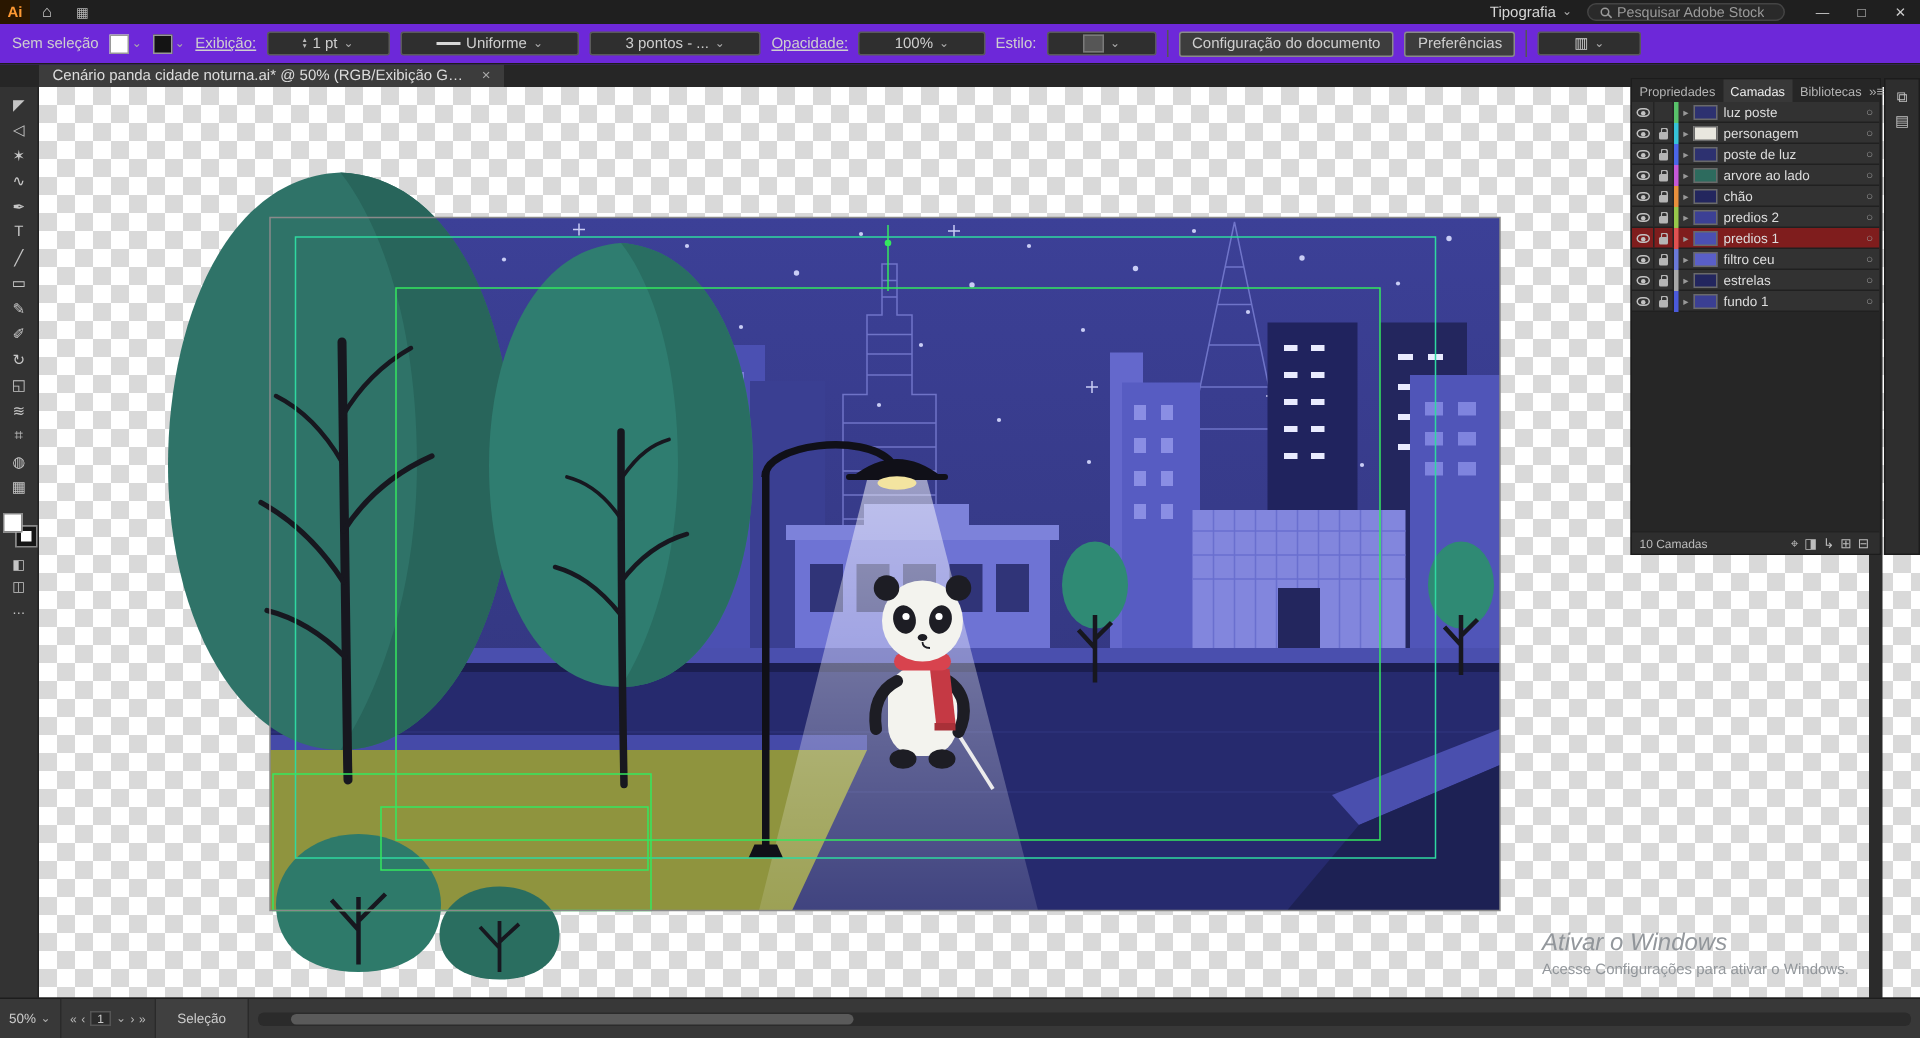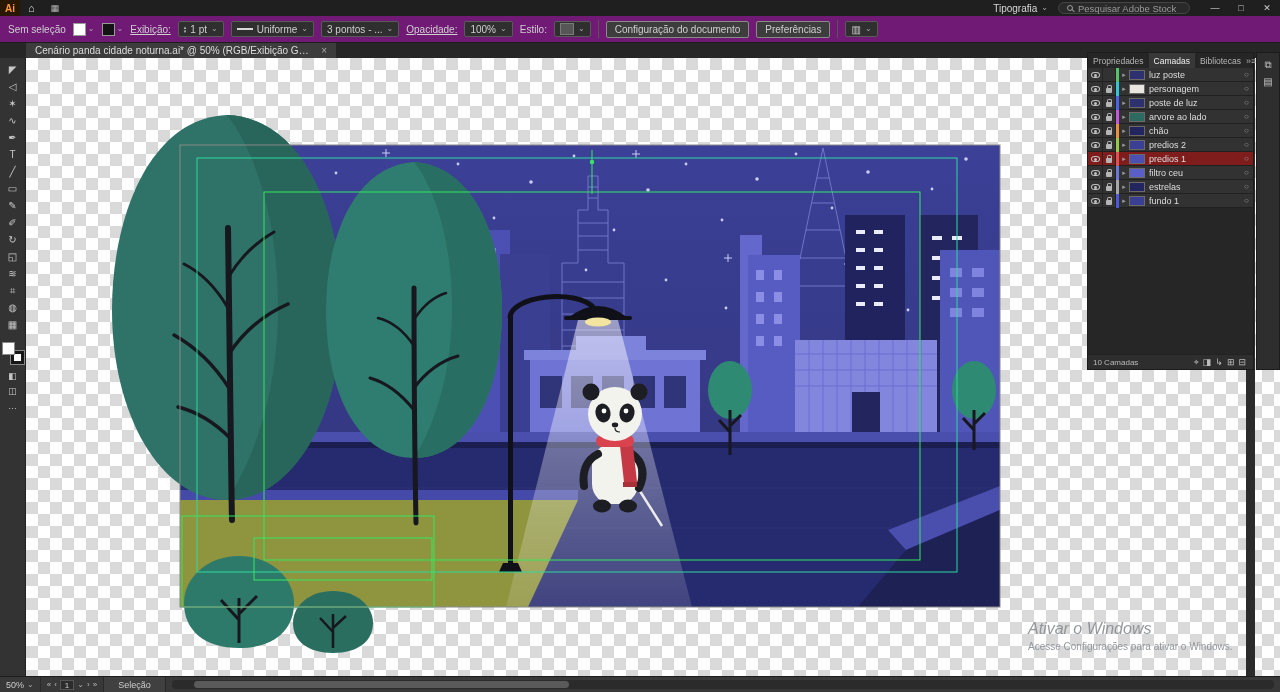--- a/index.html
+++ b/index.html
@@ -23,26 +23,26 @@
   .workspace { display:flex; gap:4px; align-items:center; padding:0 10px; font-size:10px; }
   .searchbox { display:flex; align-items:center; gap:5px; background:#2a2a2a; border:1px solid #444;
     border-radius:8px; height:12px; padding:0 8px; width:132px; color:#9a9a9a; font-size:9.5px; margin-right:12px; }
   .mag { display:inline-block; width:6px; height:6px; border:1px solid #9a9a9a; border-radius:50%; position:relative; flex:none; }
   .mag::after { content:''; position:absolute; width:4px; height:1px; background:#9a9a9a;
     transform:rotate(45deg); right:-3px; bottom:-1px; }
   .searchbox .ph { white-space:nowrap; overflow:hidden; }
   .winbtn { width:26px; height:16px; display:flex; align-items:center; justify-content:center; font-size:9px; color:#ccc; }
 
   
-  .controlbar { position:absolute; top:16px; left:0; right:0; height:27px; background:#701a75;
+  .controlbar { position:absolute; top:16px; left:0; right:0; height:27px; background:#6d28d9;
     border-bottom:1px solid #1d1d1d; display:flex; align-items:center; gap:7px; padding:0 8px;
     font-size:10px; color:#cfcfcf; z-index:30;text-align:right; }
   .cb-link { text-decoration:underline; }
   .cbox { display:inline-flex; align-items:center; gap:4px; border:1px solid #5a5a5a; background:#2f2f2f;
-    height:16px; padding:0 5px; border-radius:2px; white-space:nowrap; }
+    height:16px; padding:0 23px; border-radius:2px; white-space:nowrap; }
   .swgroup { display:inline-flex; align-items:center; gap:2px; }
   .swatch { width:13px; height:13px; background:#fff; border:1px solid #999; display:inline-block; }
   .swatch.dark { background:#141414; }
   .stepcol { display:inline-flex; flex-direction:column; line-height:4px; font-size:5px; color:#bbb; }
   .pline { width:16px; height:2px; background:#d8d8d8; display:inline-block; }
   .cb-sep { width:1px; height:18px; background:#555; flex:none; }
   .cb-btn { border:1px solid #8a8a8a; border-radius:2px; height:17px; display:inline-flex; align-items:center;
     padding:0 8px; background:#3d3d3d; white-space:nowrap; }
   .stylebox { width:14px; height:12px; background:#565656; border:1px solid #7a7a7a; display:inline-block; }
 
@@ -106,21 +106,21 @@
   .ficon { font-size:9px; color:#bdbdbd; padding:0 2px; }
 
   .dock { position:absolute; left:1256px; top:52px; width:24px; height:318px; background:#2e2e2e;
     border:1px solid #1c1c1c; z-index:40; display:flex; flex-direction:column; align-items:center; padding-top:4px; gap:7px; }
   .dock-icon { width:18px; height:16px; display:flex; align-items:center; justify-content:center; color:#c0c0c0; font-size:10px; }
 
   .vscroll { position:absolute; left:1246px; top:0; width:9px; bottom:0; background:#2b2b2b; z-index:20; }
   .vthumb { position:absolute; left:1px; right:1px; top:60px; height:150px; background:#565656; border-radius:4px; }
 
   
-  .statusbar { position:absolute; left:0; right:0; bottom:0; height:16px; background:#383838; border-top:1px solid #1d1d1d;
+  .statusbar { position:absolute; left:0; right:0; bottom:0; height:27px; background:#383838; border-top:1px solid #1d1d1d;
     display:flex; align-items:center; font-size:9px; color:#ccc; z-index:30; }
   .zoom-box { display:flex; align-items:center; gap:3px; padding:0 6px; border-right:1px solid #2a2a2a; height:100%; }
   .nav-box { display:flex; align-items:center; gap:3px; padding:0 6px; height:100%; }
   .navg { color:#bbb; font-size:8px; }
   .nav-num { background:#2c2c2c; border:1px solid #555; padding:0 4px; height:10px; line-height:9px; font-size:8px; }
   .tool-box { background:#404040; height:100%; display:flex; align-items:center; padding:0 14px;
     border-left:1px solid #2a2a2a; border-right:1px solid #2a2a2a; }
   .hscroll { flex:1; height:9px; margin:0 6px; background:#2b2b2b; border-radius:4px; position:relative; }
   .hthumb { position:absolute; top:1px; bottom:1px; left:2%; width:34%; background:#5a5a5a; border-radius:4px; }
 </style>

